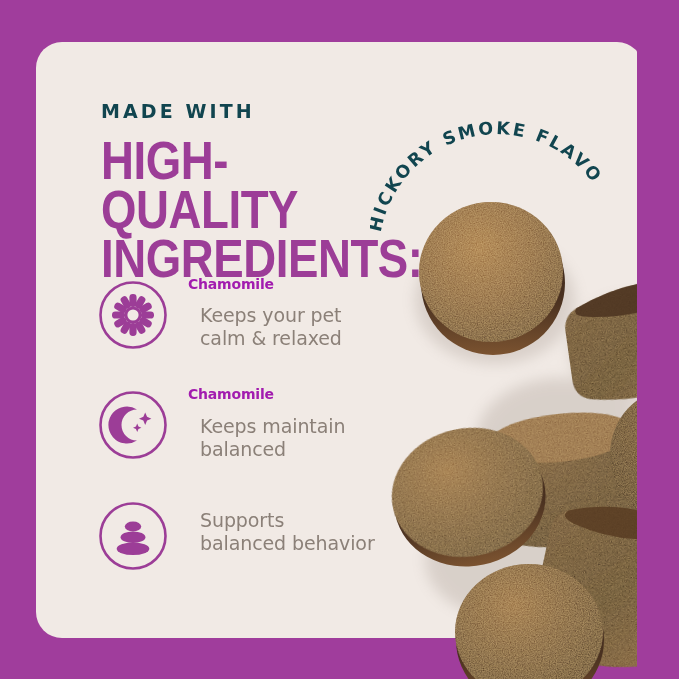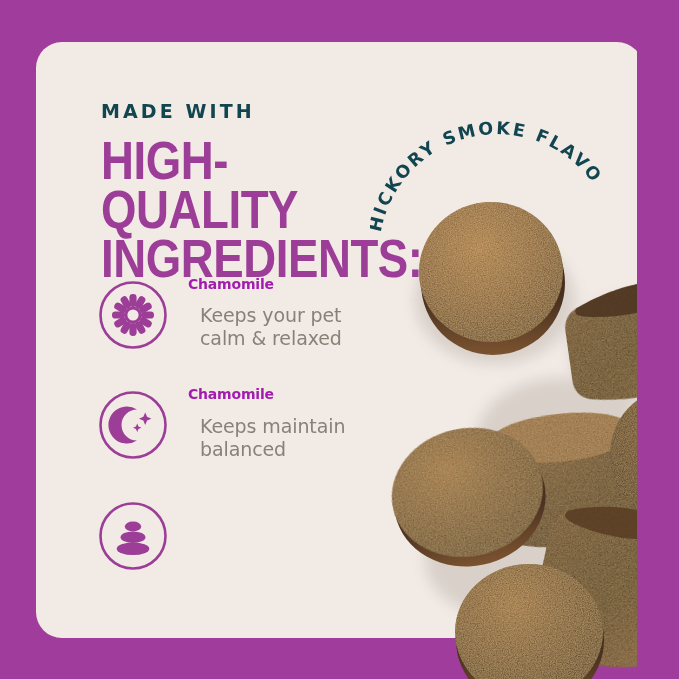--- a/index.html
+++ b/index.html
@@ -231,20 +231,24 @@
       <div class="ing-row">
         <div class="ing-icon">
           <svg viewBox="0 0 70 70">
             <circle cx="35" cy="35" r="32.5" fill="none" stroke="#9c3d97" stroke-width="2.6"></circle>
             <ellipse cx="35" cy="25.5" rx="8.2" ry="5.1" fill="#9c3d97"></ellipse>
             <ellipse cx="35" cy="36.2" rx="12.4" ry="5.8" fill="#9c3d97"></ellipse>
             <ellipse cx="35" cy="47.8" rx="16.3" ry="6.3" fill="#9c3d97"></ellipse>
           </svg>
         </div>
         <div class="ing-text">
+          <p class="ing-desc">
+            <span>Supports</span>
+            <span>balanced behavior</span>
+          </p>
         </div>
       </div>
 
     </div>
   </div>
 
   <div id="treats">
     <svg viewBox="0 0 679 679" width="679" height="679">
       <defs>
         <radialGradient id="gTopA" cx="42%" cy="32%" r="78%">

